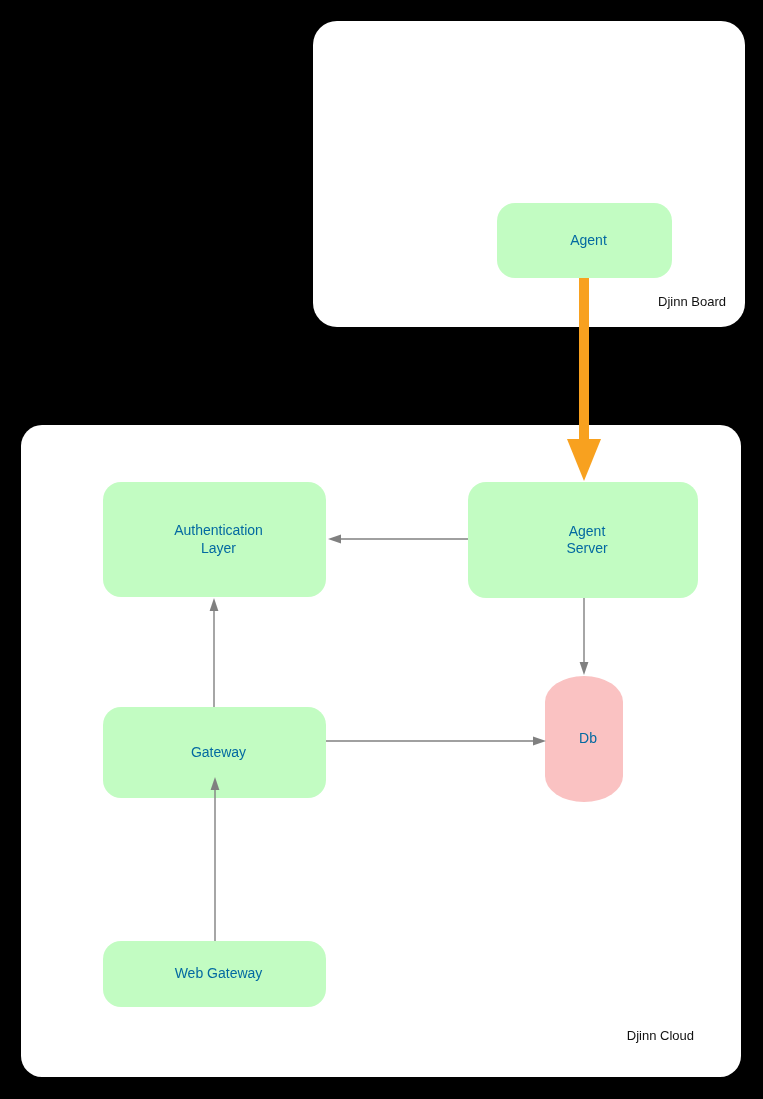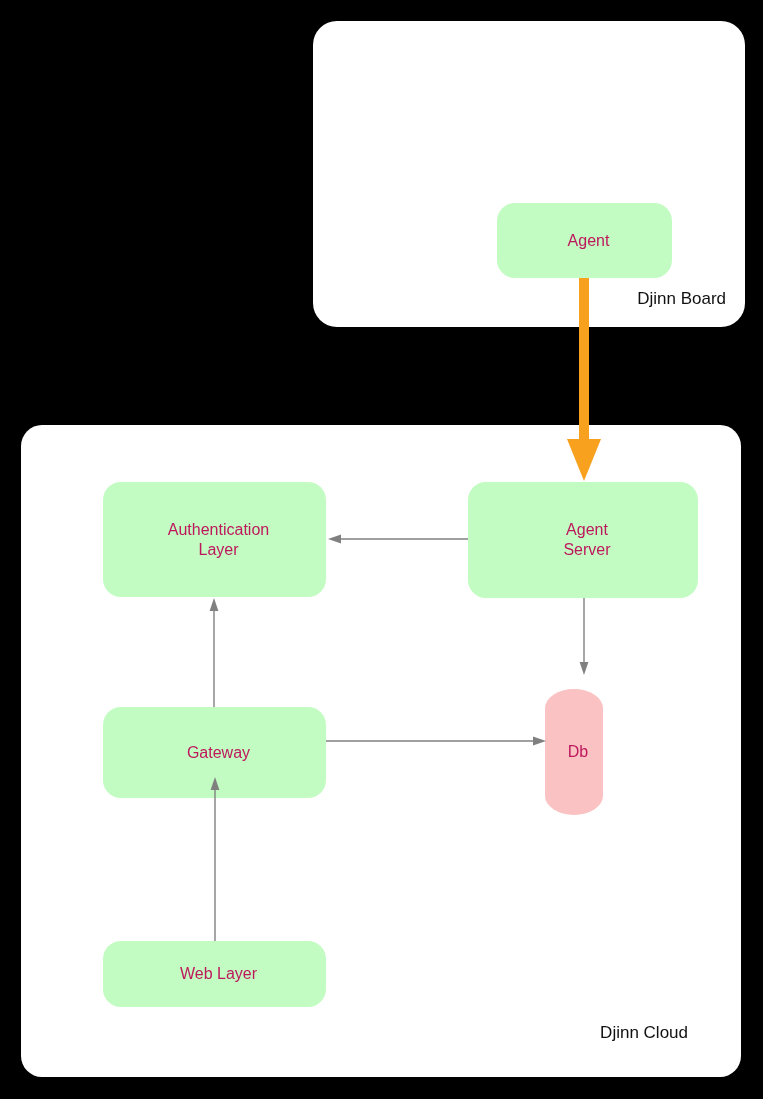--- a/index.html
+++ b/index.html
@@ -25,47 +25,47 @@
     width: 432px; height: 306px;
     border-radius: 24px;
   }
   .cloud {
     left: 21px; top: 425px;
     width: 720px; height: 652px;
     border-radius: 21px;
   }
   .container-label {
     position: absolute;
-    font-size: 17px;
+    font-size: 13px;
     color: #111;
     white-space: nowrap;
   }
   .board .container-label { right: 19px; bottom: 18px; }
-  .cloud .container-label { right: 53px; bottom: 34px; }
+  .cloud .container-label { right: 47px; bottom: 34px; }
   .node {
     position: absolute;
     background: #c2fcc2;
     border-radius: 18px;
     display: flex;
     align-items: center;
     justify-content: center;
     text-align: center;
-    font-size: 16px;
+    font-size: 14px;
     line-height: 1.25;
-    color: #be185d;
+    color: #0369a1;
     white-space: pre-line;
     padding-left: 8px;
   }
   .node-agent        { left: 184px; top: 182px; width: 175px; height: 75px; }
   .node-auth-layer   { left:  82px; top:  57px; width: 223px; height: 115px; }
   .node-agent-server { left: 447px; top:  57px; width: 230px; height: 116px; }
   .node-gateway      { left:  82px; top: 282px; width: 223px; height:  91px; }
   .node-web-client   { left:  82px; top: 516px; width: 223px; height:  66px; }
   .node-db {
-    left: 524px; top: 264px; width: 58px; height: 126px;
+    left: 524px; top: 251px; width: 78px; height: 126px;
     background: #fac2c2;
     border-radius: 39px / 26px;
   }
   svg.overlay {
     position: absolute;
     left: 0; top: 0;
     width: 763px; height: 1099px;
     pointer-events: none;
   }
 </style>
@@ -78,21 +78,21 @@
     <div class="node node-agent">Agent</div>
     <div class="container-label">Djinn Board</div>
   </section>
 
   <section class="container cloud">
     <div class="node node-auth-layer">Authentication
 Layer</div>
     <div class="node node-agent-server">Agent
 Server</div>
     <div class="node node-gateway">Gateway</div>
-    <div class="node node-web-client">Web Layer</div>
+    <div class="node node-web-client">Web Gateway</div>
     <div class="node node-db">Db</div>
     <div class="container-label">Djinn Cloud</div>
   </section>
 
   <svg class="overlay" viewBox="0 0 763 1099" xmlns="http://www.w3.org/2000/svg">
 
     <g>
       <line x1="584" y1="278" x2="584" y2="441" stroke="#f8a11f" stroke-width="10"></line>
       <polygon points="567,439 601,439 584,481" fill="#f8a11f"></polygon>
     </g>

